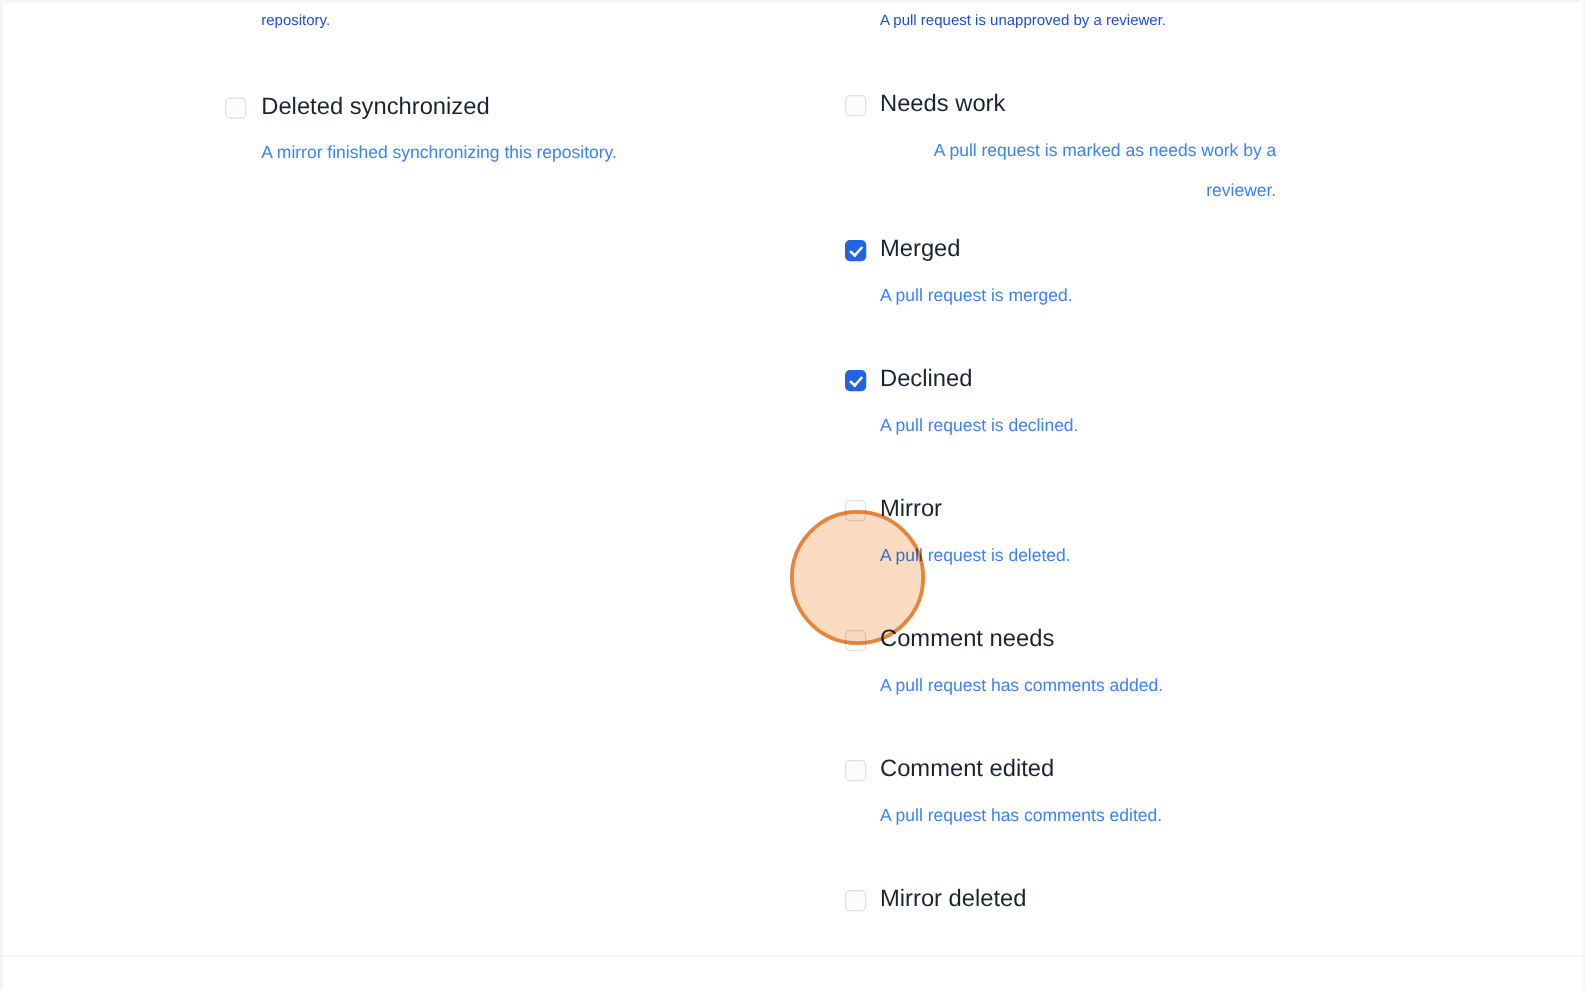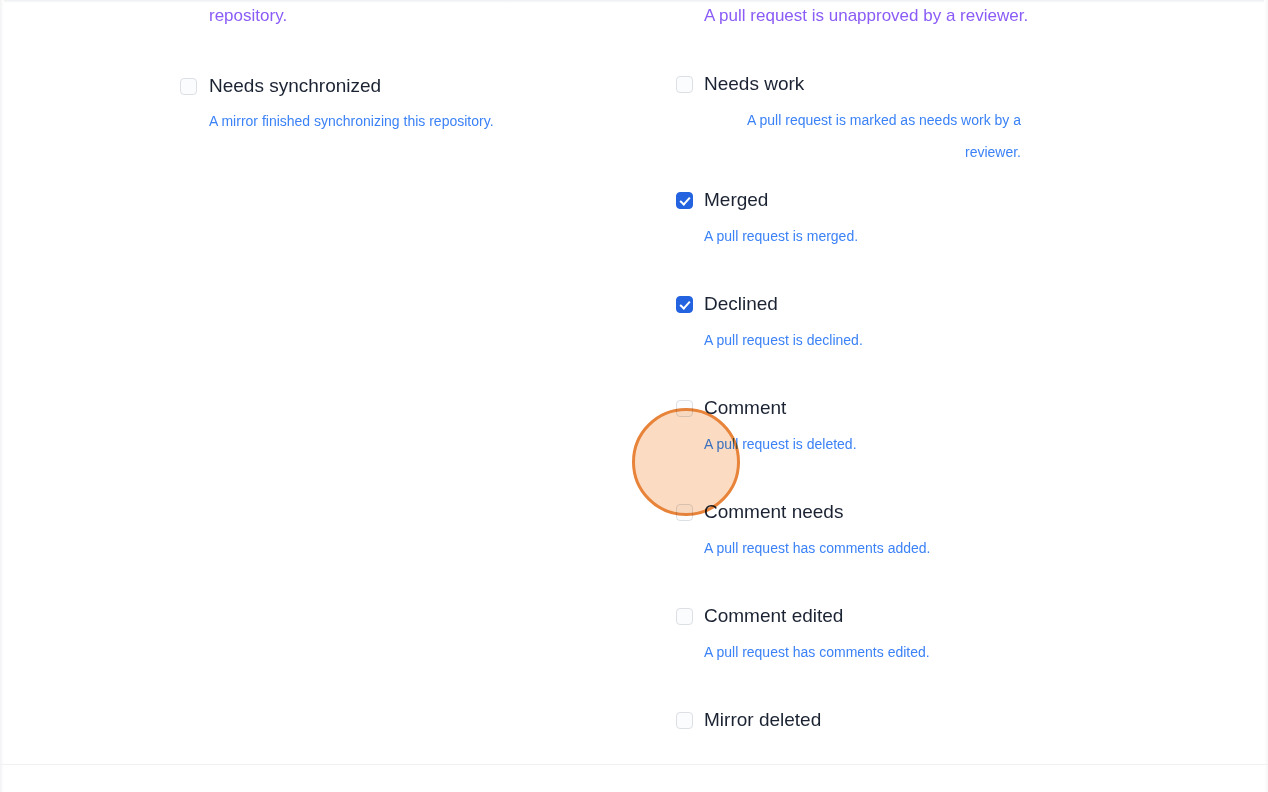--- a/index.html
+++ b/index.html
@@ -60,23 +60,23 @@
   .column {
     position: absolute;
     top: 0;
   }
 
   .column-left  { left: 180px; width: 430px; }
   .column-right { left: 676px; width: 430px; }
 
   
   .continuation {
-    font-size: 17px;
+    font-size: 12px;
     line-height: 32px;
-    color: #8b5cf6;
+    color: #1d4ed8;
     font-weight: 400;
   }
   .column-left .continuation  { padding-left: 29px; }
   .column-right .continuation { padding-left: 28px; }
 
   .continuation-first { margin-top: -18px; }
 
   
   .option {
     position: relative;
@@ -157,21 +157,21 @@
 
 <div class="columns">
 
   <div class="column column-left">
 
     <div class="continuation continuation-first" style="margin-top:0px;">repository.</div>
 
     <div class="option" style="margin-top:42px;">
       <div class="option-head">
         <span class="checkbox"></span>
-        <span class="option-label">Needs synchronized</span>
+        <span class="option-label">Deleted synchronized</span>
       </div>
       <div class="option-desc">A mirror finished synchronizing this repository.</div>
     </div>
 
   </div>
 
   <div class="column column-right">
 
     <div class="continuation continuation-first" style="margin-top:0px;">A pull request is unapproved by a reviewer.</div>
 
@@ -195,21 +195,21 @@
       <div class="option-head">
         <span class="checkbox checked"></span>
         <span class="option-label">Declined</span>
       </div>
       <div class="option-desc">A pull request is declined.</div>
     </div>
 
     <div class="option" style="margin-top:40px;">
       <div class="option-head">
         <span class="checkbox"></span>
-        <span class="option-label">Comment</span>
+        <span class="option-label">Mirror</span>
       </div>
       <div class="option-desc">A pull request is deleted.</div>
     </div>
 
     <div class="option" style="margin-top:40px;">
       <div class="option-head">
         <span class="checkbox"></span>
         <span class="option-label">Comment needs</span>
       </div>
       <div class="option-desc">A pull request has comments added.</div>

